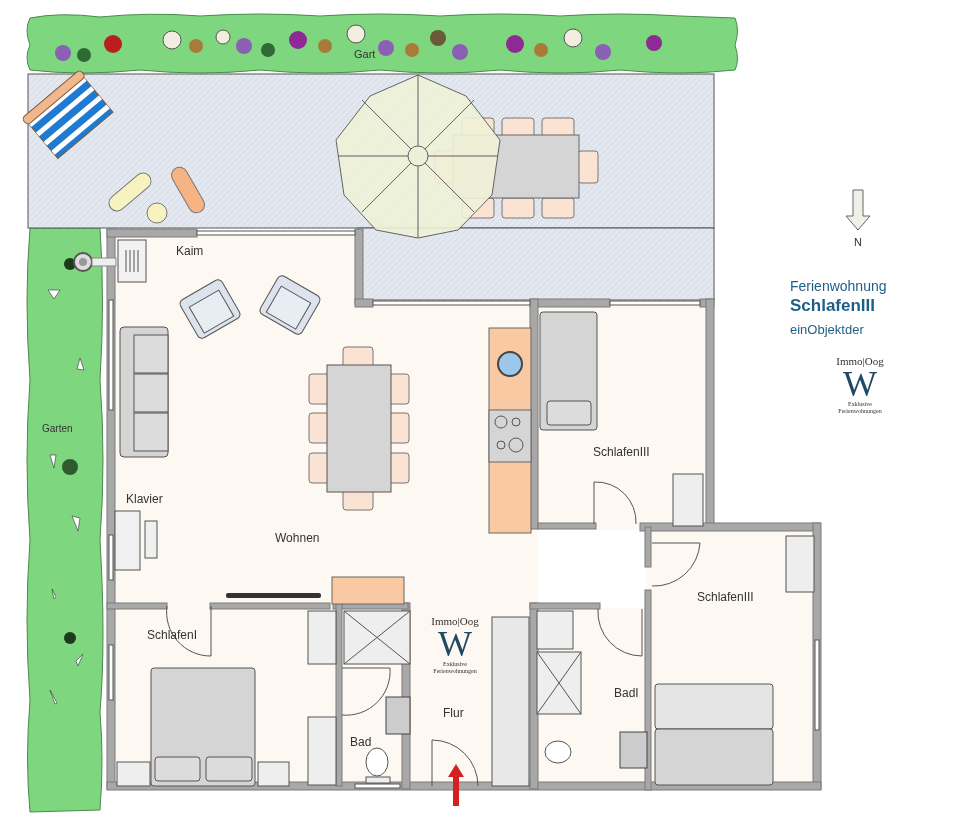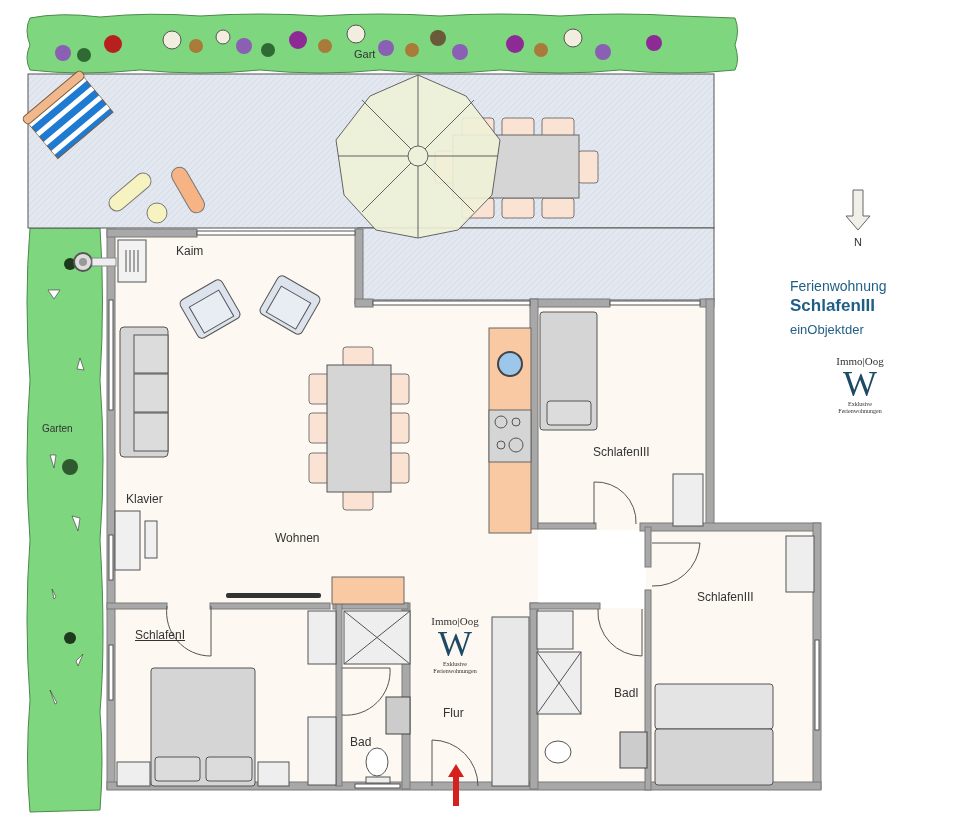--- a/index.html
+++ b/index.html
@@ -239,21 +239,21 @@
   <path d="M598 609 A44 44 0 0 0 642 656 L642 609" fill="none" stroke="#555"></path>
 
   <polygon points="853,190 863,190 863,216 870,216 858,230 846,216 853,216" fill="#f0f0e8" stroke="#666"></polygon>
 </svg>
 
 <div class="lbl" style="left:354px;top:48px;font-size:11px;">Gart</div>
 <div class="lbl" style="left:42px;top:402px;font-size:10px;margin-top:21px;">Garten</div>
 <div class="lbl" style="left:148px;top:244px;margin-left:28px;">Kaim</div>
 <div class="lbl" style="left:126px;top:492px;text-align:right;">Klavier</div>
 <div class="lbl" style="left:275px;top:531px;">Wohnen</div>
-<div class="lbl" style="left:135px;top:628px;text-decoration:underline;">SchlafenI</div>
+<div class="lbl" style="left:147px;top:628px;">SchlafenI</div>
 <div class="lbl" style="left:350px;top:735px;">Bad</div>
 <div class="lbl" style="left:443px;top:706px;">Flur</div>
 <div class="lbl" style="left:601px;top:686px;margin-left:13px;">BadI</div>
 <div class="lbl" style="left:697px;top:590px;">SchlafenIII</div>
 <div class="lbl" style="left:593px;top:445px;">SchlafenIII</div>
 
 <div class="lbl" style="left:854px;top:236px;font-size:11px;">N</div>
 
 <div class="brand" style="top:278px;font-size:14px;">Ferienwohnung</div>
 <div class="brand" style="top:296px;font-size:17px;font-weight:bold;">SchlafenIII</div>

